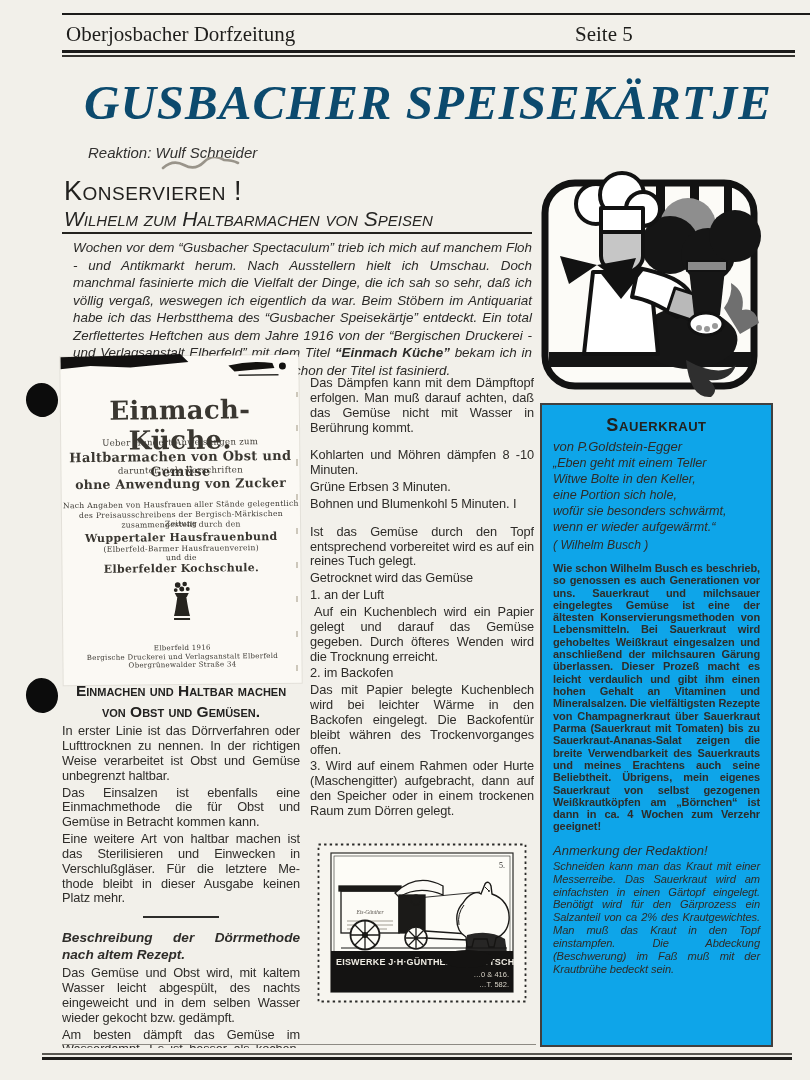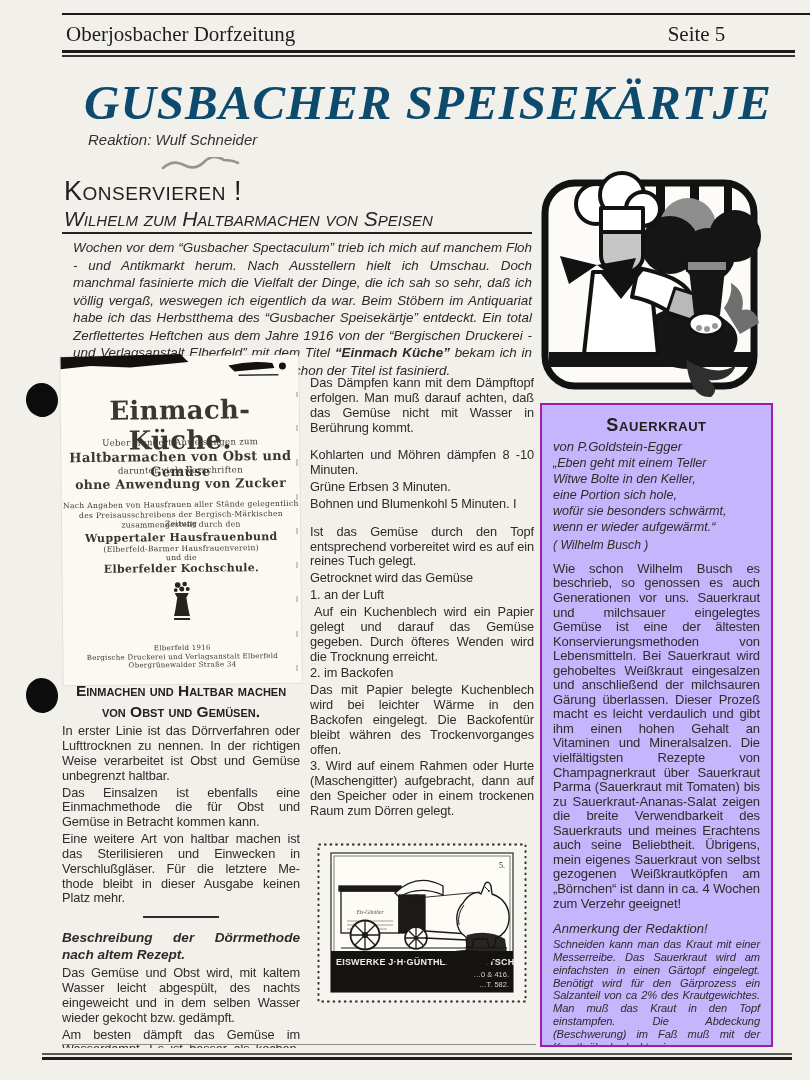--- a/index.html
+++ b/index.html
@@ -18,45 +18,45 @@
   .col-flow p{margin:0 0 2px;}
   .body-txt{font-size:12.8px;line-height:1.16;text-align:justify;letter-spacing:-.1px;}
   .noj{text-align:left;}
   .mt{margin-top:13px !important;}
   .col-head{text-align:center;font-weight:bold;font-variant:small-caps;font-size:15.5px;line-height:1.2;color:#222120;margin:0;}
   .mini-rule{width:76px;height:1.5px;background:#2d2c2a;margin:10px auto 11px;}
   .recipe-head{font-weight:bold;font-style:italic;font-size:13.6px;line-height:1.3;text-align:justify;margin:0 0 5px;}
   .cover{background:#fbf9f4;transform:rotate(-.6deg);box-shadow:0 0 0 1px rgba(120,115,100,.12);}
   .cover .ln{position:absolute;width:100%;text-align:center;color:#3a3731;letter-spacing:.3px;line-height:1.15;}
   .cover .b{font-weight:bold;}
-  .sk-box{border:2px solid #a21caf;background:#c4b5fd;box-sizing:border-box;padding:8px 11px 4px;overflow:hidden;}
+  .sk-box{border:2px solid #404040;background:#0ea5e9;box-sizing:border-box;padding:8px 11px 4px;overflow:hidden;}
   .sk-title{text-align:center;font-variant:small-caps;font-weight:bold;font-size:18px;letter-spacing:.6px;margin:2px 0 3px;color:#22211f;}
   .sk-byline{font-style:italic;font-size:13px;margin-bottom:2px;}
   .sk-quote{font-style:italic;font-size:12.6px;line-height:1.27;}
   .sk-attr{font-style:italic;font-size:12.2px;margin:2px 0 10px;}
-  .sk-body{font-size:13px;line-height:1.12;text-align:justify;margin-bottom:10px;letter-spacing:-.1px;}
+  .sk-body{font-size:11px;line-height:1.12;text-align:justify;margin-bottom:10px;letter-spacing:-.1px;font-weight:bold;}
   .sk-note-head{font-style:italic;font-size:13px;margin-bottom:2px;}
   .sk-note{font-style:italic;font-size:11.1px;line-height:1.16;text-align:justify;letter-spacing:-.1px;}
   .hole{background:#0c0c0c;border-radius:50%;}
   .bind-marks{border-left:2px dashed #a79f8c;opacity:.55;}
 </style>
 </head>
 <body>
 
 <div class="page">
 
   <div class="abs rule" style="left:62px;top:13px;width:748px;height:2px;"></div>
 
   <div class="abs serif masthead" style="left:66px;top:22px;">Oberjosbacher Dorfzeitung</div>
-  <div class="abs serif masthead" style="left:600px;top:22px;width:193px;text-align:center;">Seite 5</div>
+  <div class="abs serif masthead" style="left:575px;top:22px;width:193px;text-align:left;">Seite 5</div>
   <div class="abs rule" style="left:62px;top:50px;width:733px;height:2.5px;"></div>
   <div class="abs" style="left:62px;top:55px;width:733px;height:1.5px;background:#35332f;"></div>
 
   <div class="abs serif main-title" style="left:84px;top:78px;">GUSBACHER SPEISEKÄRTJE</div>
-  <div class="abs byline" style="left:88px;top:131px;">Reaktion: Wulf Schneider</div>
+  <div class="abs byline" style="left:88px;top:144px;">Reaktion: Wulf Schneider</div>
 
   <svg class="abs" style="left:160px;top:157px;" width="82" height="16" viewBox="0 0 82 16">
     <path d="M3 11 q10 -9 21 -3 t20 -3 t20 -2 q8 0 14 3" stroke="#99948a" stroke-width="2.6" fill="none" stroke-linecap="round"></path>
   </svg>
 
   <div class="abs h-section" style="left:64px;top:176px;">Konservieren !</div>
   <div class="abs h-sub" style="left:64px;top:207px;">Wilhelm zum Haltbarmachen von Speisen</div>
   <div class="abs" style="left:62px;top:232px;width:470px;height:1.5px;background:#24231f;"></div>
 
   <p class="abs intro" style="left:73px;top:239px;width:459px;margin:0;"><span>Wochen vor dem “Gusbacher Spectaculum” trieb ich mich auf manchem Floh - und Antikmarkt herum. Nach Ausstellern hielt ich Umschau. Doch manchmal fasinierte mich die Vielfalt der Dinge, die ich sah so sehr, daß ich völlig vergaß, weswegen ich eigentlich da war. Beim Stöbern im Antiquariat habe ich das Herbstthema des “Gusbacher Speisekärtje” entdeckt. Ein total Zerflettertes Heftchen aus dem Jahre 1916 von der “Bergischen Druckerei - und Verlagsanstalt Elberfeld” mit dem Titel </span><b>“Einmach Küche”</b><span> bekam ich in die Hände und kaufte es für 2.-DM. Schon der Titel ist fasinierd.</span></p>

